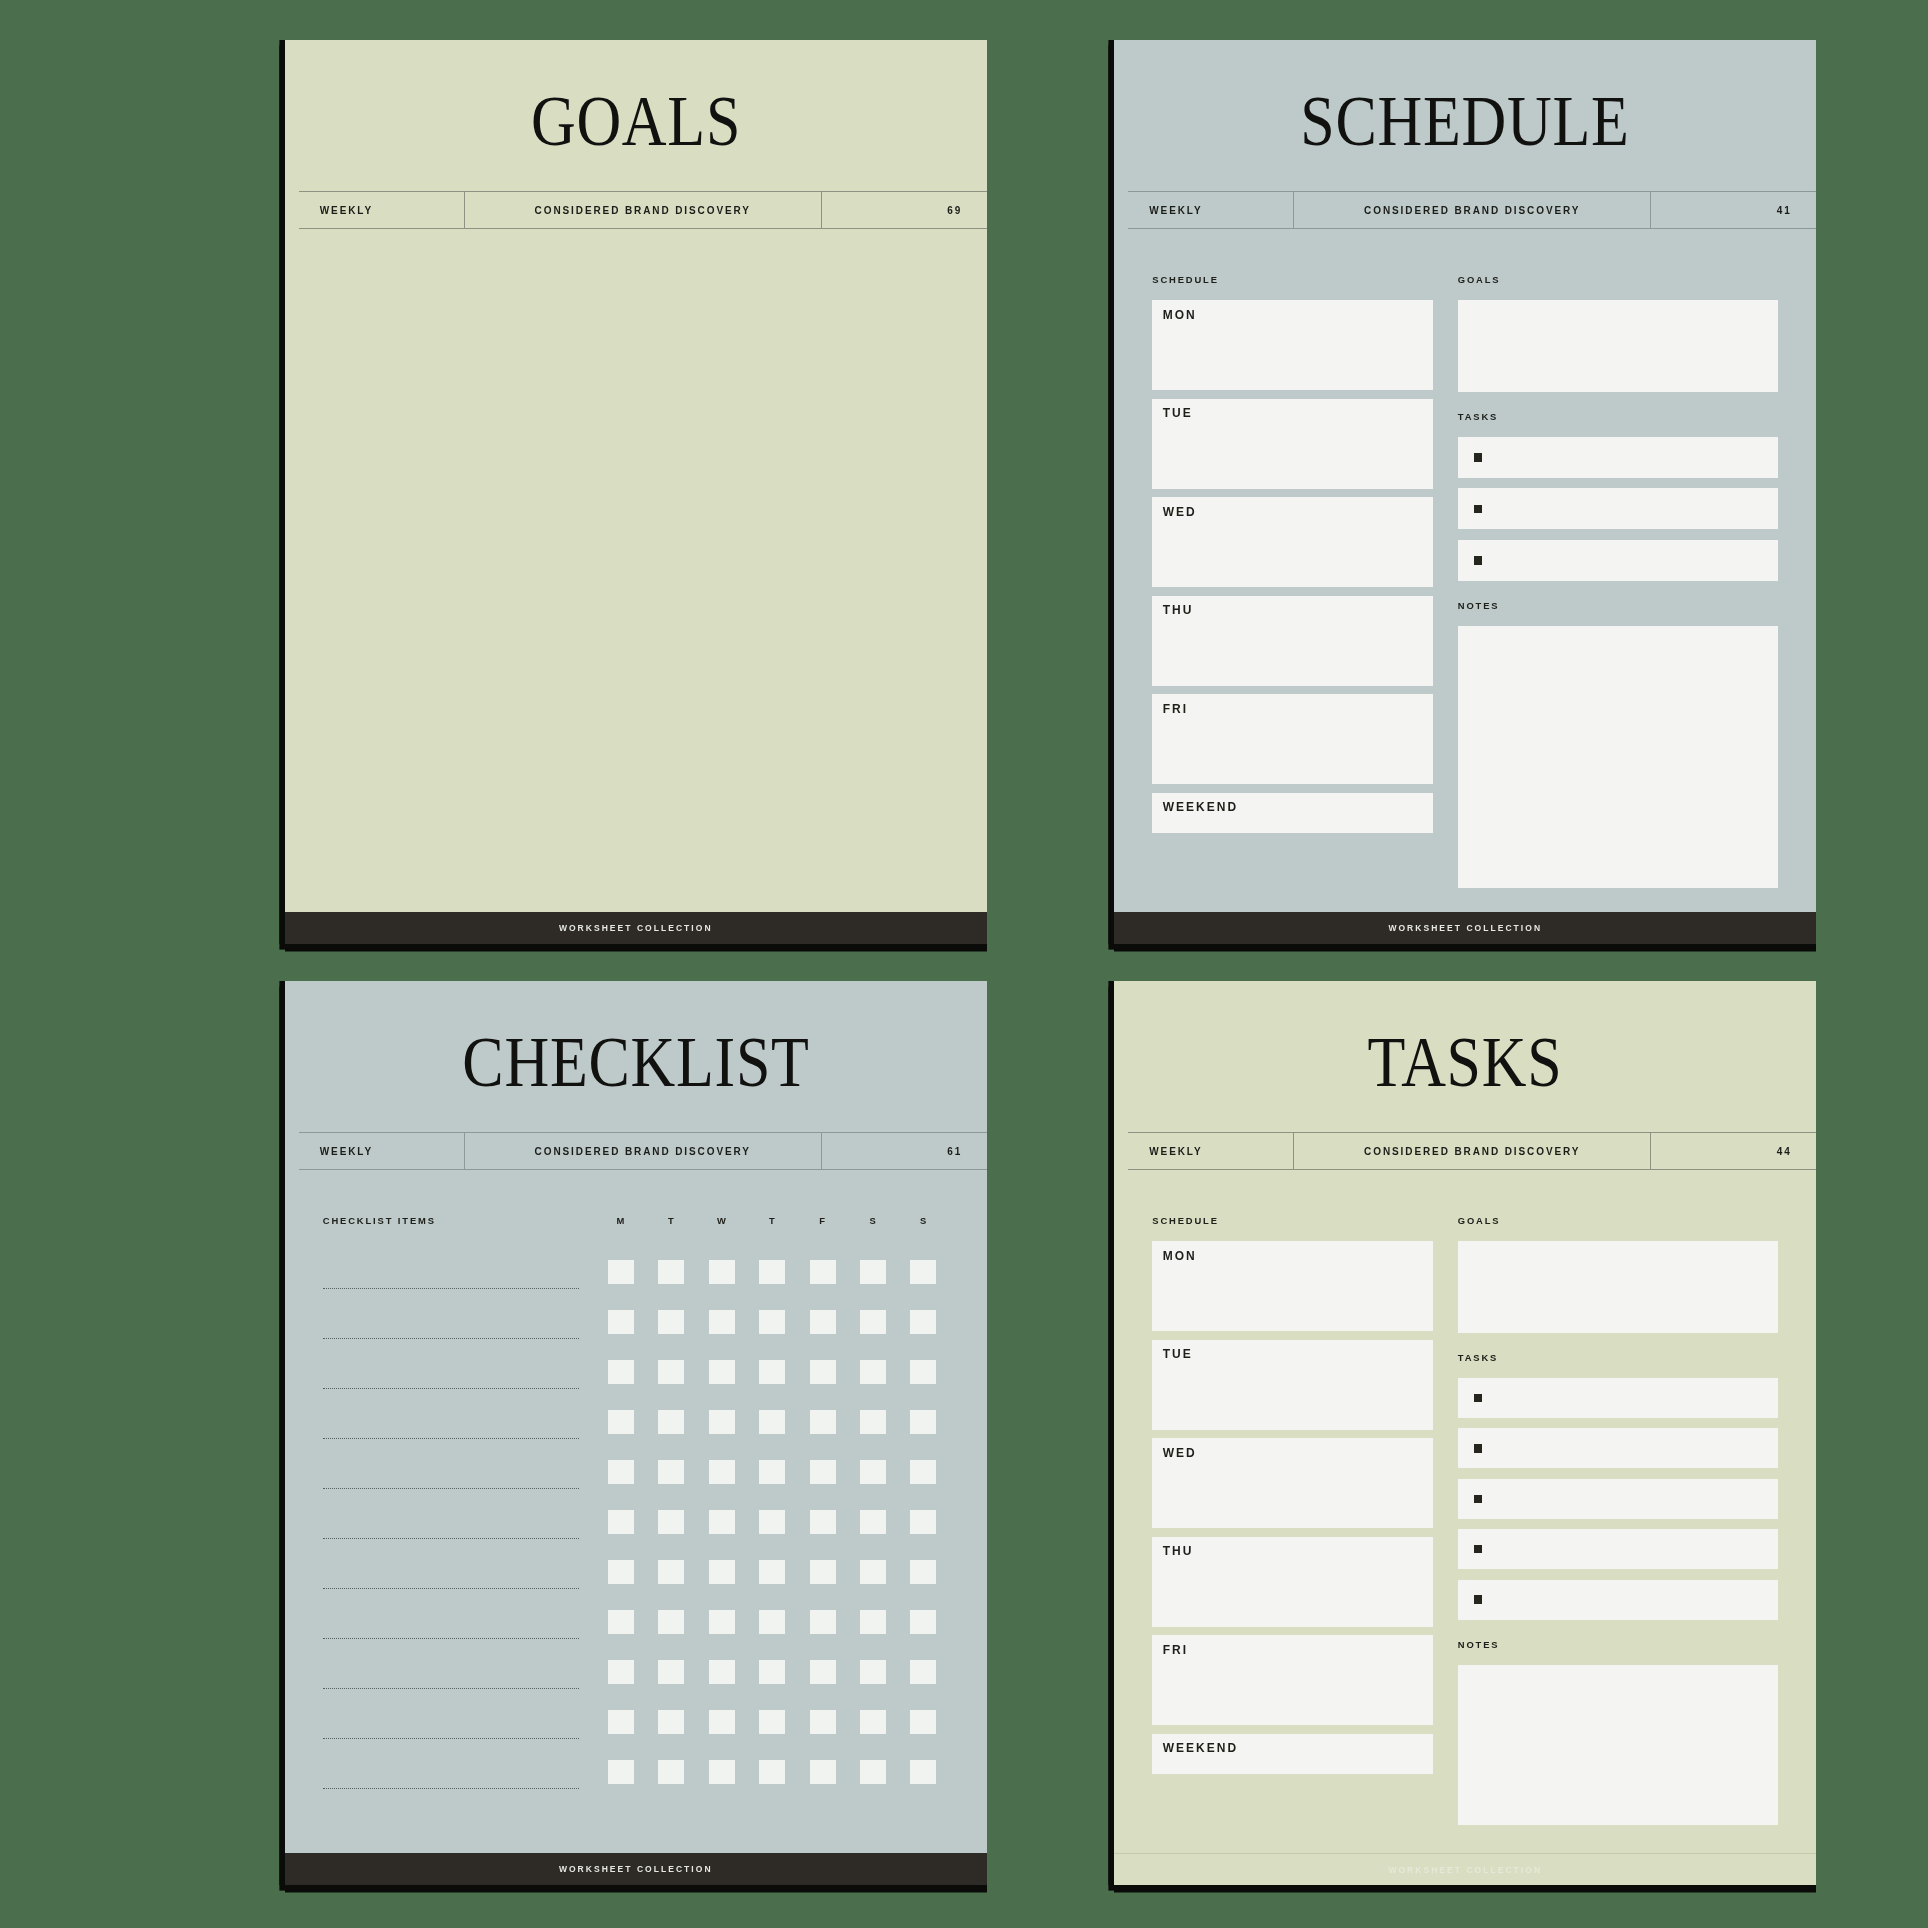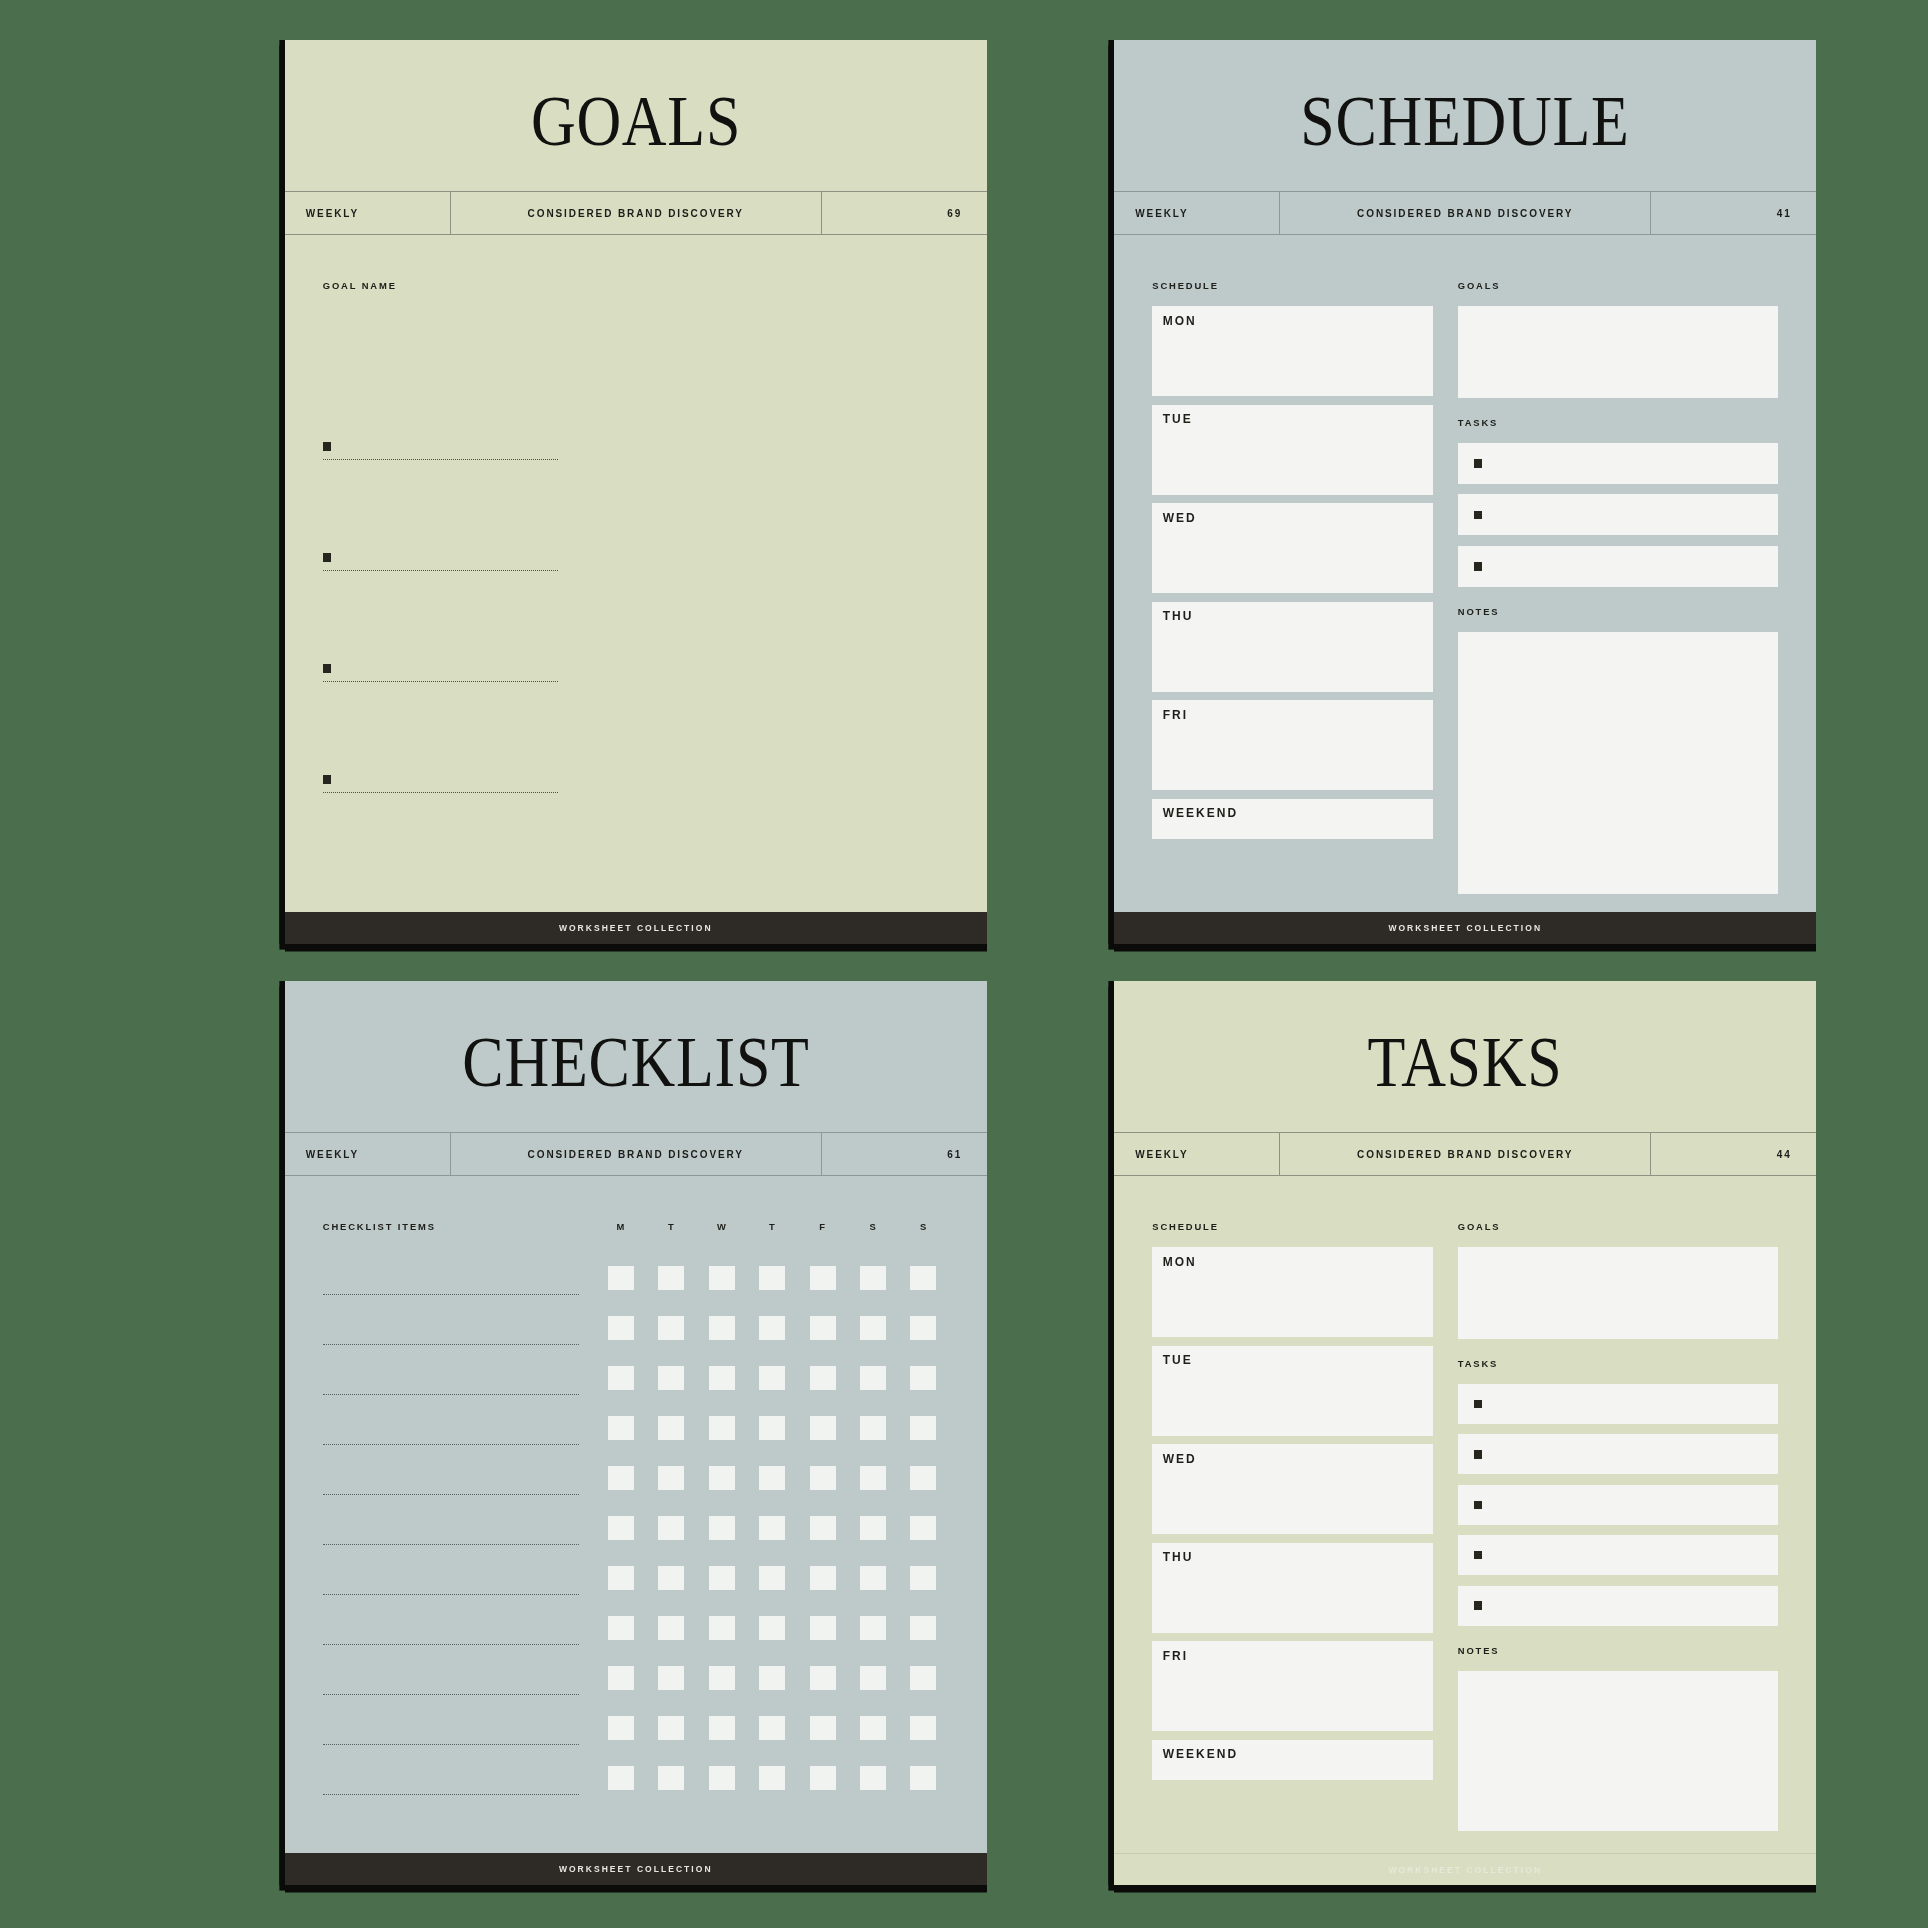--- a/index.html
+++ b/index.html
@@ -60,26 +60,27 @@
     font-size: 72px;
     transform: scaleX(0.86);
   }
 
   
   .meta-bar {
     display: flex;
     margin-top: 34px;
     border-top: 0.9px solid #8d9282;
     border-bottom: 0.9px solid #8d9282;
-    height: 44px;
+    height: 38px;
     align-items: center;
     font-size: 10px;
     letter-spacing: 0.19em;
     color: #1c1c18;
     font-weight: 600;
+    margin-left: 14px;
   }
   .theme-blue .meta-bar { border-color: #8b9a99; }
 
   .meta-cell { display: flex; align-items: center; height: 100%; }
   .meta-left   { width: 165px; padding-left: 21px; }
   .meta-center { flex: 1; justify-content: center; border-left: 0.9px solid #8d9282; border-right: 0.9px solid #8d9282; }
   .meta-right  { width: 165px; justify-content: flex-end; padding-right: 24.5px; }
   .theme-blue .meta-center { border-color: #8b9a99; }
 
   
@@ -194,41 +195,20 @@
     <div class="sheet theme-sage">
       <div class="sheet-title">GOALS</div>
 
       <div class="meta-bar">
         <div class="meta-cell meta-left">WEEKLY</div>
         <div class="meta-cell meta-center">CONSIDERED BRAND DISCOVERY</div>
         <div class="meta-cell meta-right">69</div>
       </div>
 
       <div class="sheet-body goals-body">
-        <div class="goals-left">
-          <div class="col-label">GOAL NAME</div>
-          <div class="goal-rows">
-            <div class="goal-row">
-              <div class="goal-bullet"></div>
-              <div class="dotted-rule"></div>
-            </div>
-            <div class="goal-row">
-              <div class="goal-bullet"></div>
-              <div class="dotted-rule"></div>
-            </div>
-            <div class="goal-row">
-              <div class="goal-bullet"></div>
-              <div class="dotted-rule"></div>
-            </div>
-            <div class="goal-row">
-              <div class="goal-bullet"></div>
-              <div class="dotted-rule"></div>
-            </div>
-          </div>
-        </div>
 
       </div>
 
       <div class="sheet-footer">WORKSHEET COLLECTION</div>
     </div>
   </div>
 
   <div class="sheet-wrap">
     <div class="sheet theme-blue">
       <div class="sheet-title">SCHEDULE</div>

